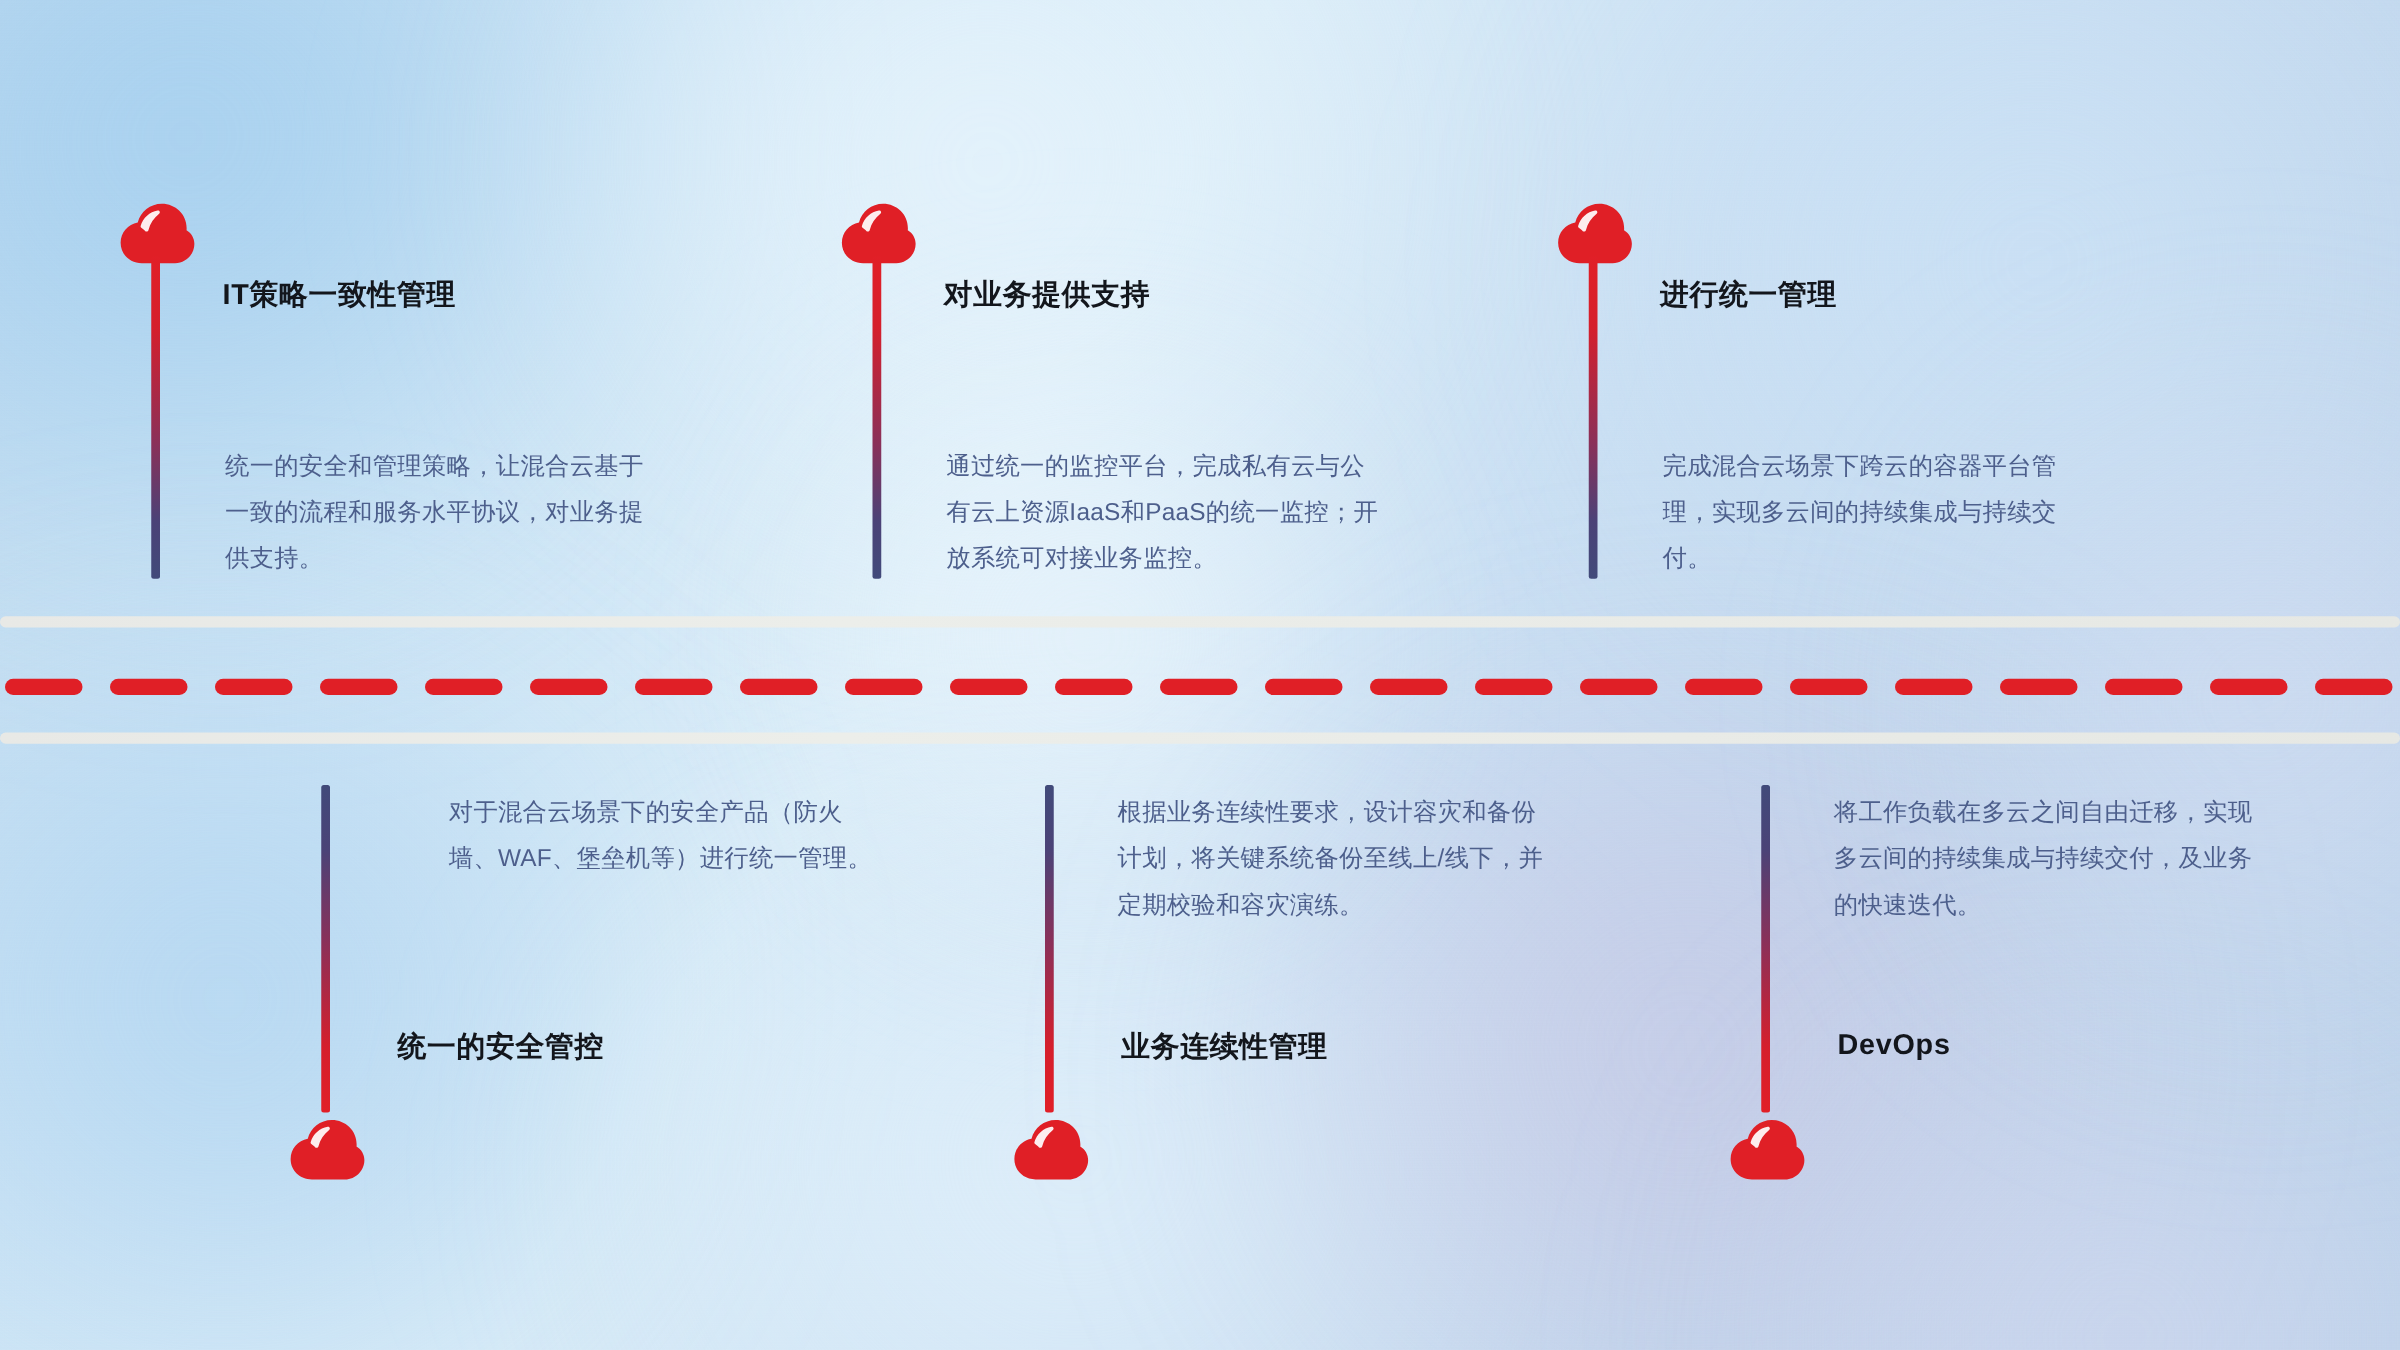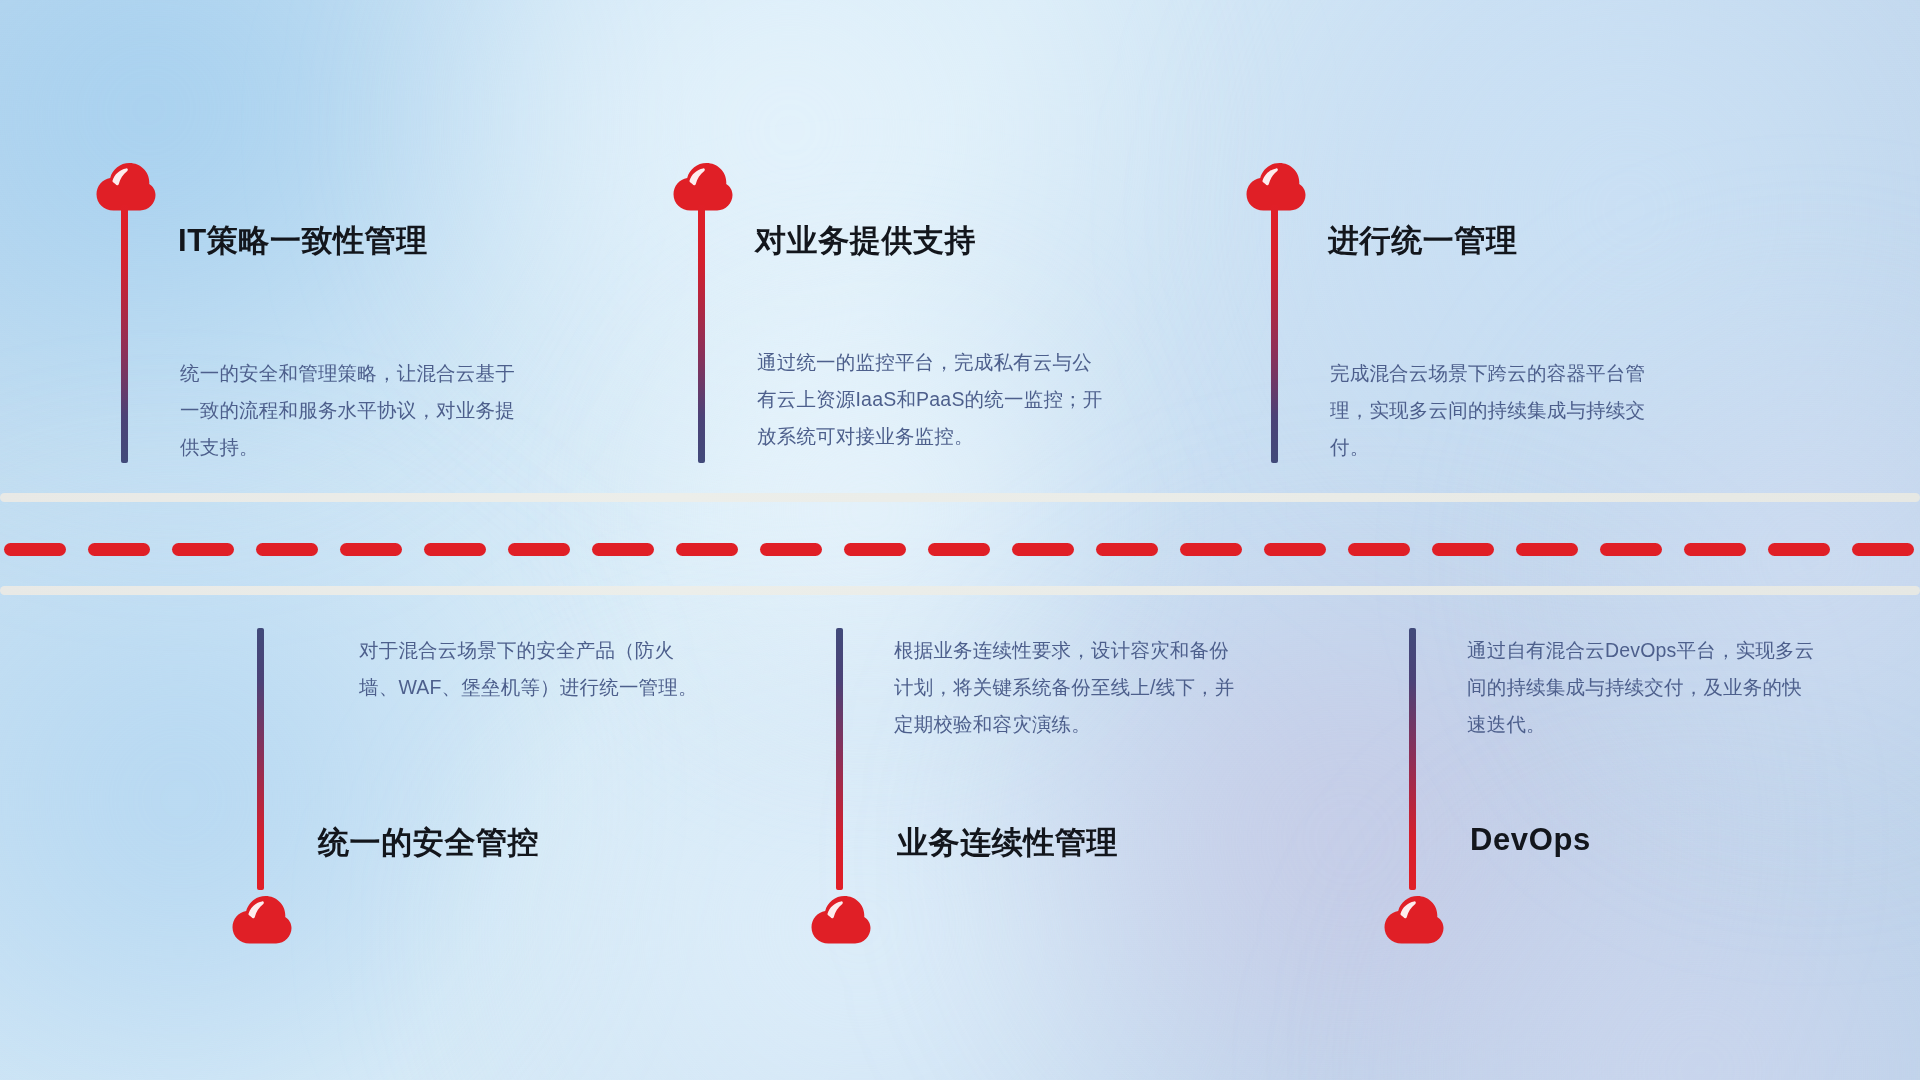--- a/index.html
+++ b/index.html
@@ -62,21 +62,21 @@
   .item { position:absolute; }
 
   .stem { position:absolute; width:7px; border-radius:2px; }
   .stem-down { background:linear-gradient(180deg,#e11f27 0%,#d51f2c 22%,#8a3059 58%,#4b4277 82%,#414a7a 100%); }
   .stem-up   { background:linear-gradient(180deg,#414a7a 0%,#4b4277 20%,#8a3059 48%,#d51f2c 80%,#e11f27 100%); }
 
   .cloud-icon { position:absolute; width:62px; height:52px; }
 
   .item-title {
     position:absolute;
-    font-size:31px;
+    font-size:23px;
     font-weight:700;
     color:#13161c;
     letter-spacing:.6px;
     white-space:nowrap;
   }
   .item-desc {
     position:absolute;
     font-size:19.5px;
     line-height:37px;
     color:#4d5f8c;
@@ -117,21 +117,21 @@
 
   <div class="item">
     <div class="cloud-icon" style="left:672px; top:160px;">
       <svg viewBox="0 0 62 52" width="62" height="52" xmlns="http://www.w3.org/2000/svg">
         <path d="M18.5 50.5C8.8 50.5 1.5 43.4 1.5 34.2c0-8.2 5.9-14.9 13.7-16.2C17.4 9.3 25.2 3 34.5 3c10.9 0 19.8 8.6 19.8 19.3 0 .6 0 1.2-.1 1.8 3.9 2.3 6.3 6.4 6.3 11 0 8.2-6.8 15.4-15.4 15.4H18.5z" fill="#e01f26"></path>
         <path d="M17.5 20.8c1.9-6.6 7.3-11.3 13.6-12.4 1.6-.3 2.4 1.6 1.2 2.6-4.3 3.4-7.2 7.9-8.5 13-.4 1.6-2.6 1.6-3.2.2l-2.8-2.2c-.3-.4-.4-.8-.3-1.2z" fill="#ffffff" opacity="0.92"></path>
       </svg>
     </div>
     <div class="stem stem-down" style="left:698px; top:205px; height:258px;"></div>
     <div class="item-title" style="left:755px; top:220px;">对业务提供支持</div>
-    <div class="item-desc" style="left:757px; top:344px;">通过统一的监控平台，完成私有云与公有云上资源IaaS和PaaS的统一监控；开放系统可对接业务监控。</div>
+    <div class="item-desc" style="left:757px; top:355px;">通过统一的监控平台，完成私有云与公有云上资源IaaS和PaaS的统一监控；开放系统可对接业务监控。</div>
   </div>
 
   <div class="item">
     <div class="cloud-icon" style="left:1245px; top:160px;">
       <svg viewBox="0 0 62 52" width="62" height="52" xmlns="http://www.w3.org/2000/svg">
         <path d="M18.5 50.5C8.8 50.5 1.5 43.4 1.5 34.2c0-8.2 5.9-14.9 13.7-16.2C17.4 9.3 25.2 3 34.5 3c10.9 0 19.8 8.6 19.8 19.3 0 .6 0 1.2-.1 1.8 3.9 2.3 6.3 6.4 6.3 11 0 8.2-6.8 15.4-15.4 15.4H18.5z" fill="#e01f26"></path>
         <path d="M17.5 20.8c1.9-6.6 7.3-11.3 13.6-12.4 1.6-.3 2.4 1.6 1.2 2.6-4.3 3.4-7.2 7.9-8.5 13-.4 1.6-2.6 1.6-3.2.2l-2.8-2.2c-.3-.4-.4-.8-.3-1.2z" fill="#ffffff" opacity="0.92"></path>
       </svg>
     </div>
     <div class="stem stem-down" style="left:1271px; top:205px; height:258px;"></div>
@@ -186,21 +186,21 @@
     <div class="cloud-icon" style="left:810px; top:893px;">
       <svg viewBox="0 0 62 52" width="62" height="52" xmlns="http://www.w3.org/2000/svg">
         <path d="M18.5 50.5C8.8 50.5 1.5 43.4 1.5 34.2c0-8.2 5.9-14.9 13.7-16.2C17.4 9.3 25.2 3 34.5 3c10.9 0 19.8 8.6 19.8 19.3 0 .6 0 1.2-.1 1.8 3.9 2.3 6.3 6.4 6.3 11 0 8.2-6.8 15.4-15.4 15.4H18.5z" fill="#e01f26"></path>
         <path d="M17.5 20.8c1.9-6.6 7.3-11.3 13.6-12.4 1.6-.3 2.4 1.6 1.2 2.6-4.3 3.4-7.2 7.9-8.5 13-.4 1.6-2.6 1.6-3.2.2l-2.8-2.2c-.3-.4-.4-.8-.3-1.2z" fill="#ffffff" opacity="0.92"></path>
       </svg>
     </div>
   </div>
 
   <div class="item">
     <div class="stem stem-up" style="left:1409px; top:628px; height:262px;"></div>
-    <div class="item-desc" style="left:1467px; top:632px;">通过自有混合云DevOps平台，实现多云间的持续集成与持续交付，及业务的快速迭代。</div>
+    <div class="item-desc" style="left:1467px; top:632px;">将工作负载在多云之间自由迁移，实现多云间的持续集成与持续交付，及业务的快速迭代。</div>
     <div class="item-title" style="left:1470px; top:822px;">DevOps</div>
     <div class="cloud-icon" style="left:1383px; top:893px;">
       <svg viewBox="0 0 62 52" width="62" height="52" xmlns="http://www.w3.org/2000/svg">
         <path d="M18.5 50.5C8.8 50.5 1.5 43.4 1.5 34.2c0-8.2 5.9-14.9 13.7-16.2C17.4 9.3 25.2 3 34.5 3c10.9 0 19.8 8.6 19.8 19.3 0 .6 0 1.2-.1 1.8 3.9 2.3 6.3 6.4 6.3 11 0 8.2-6.8 15.4-15.4 15.4H18.5z" fill="#e01f26"></path>
         <path d="M17.5 20.8c1.9-6.6 7.3-11.3 13.6-12.4 1.6-.3 2.4 1.6 1.2 2.6-4.3 3.4-7.2 7.9-8.5 13-.4 1.6-2.6 1.6-3.2.2l-2.8-2.2c-.3-.4-.4-.8-.3-1.2z" fill="#ffffff" opacity="0.92"></path>
       </svg>
     </div>
   </div>
 
 </div>

